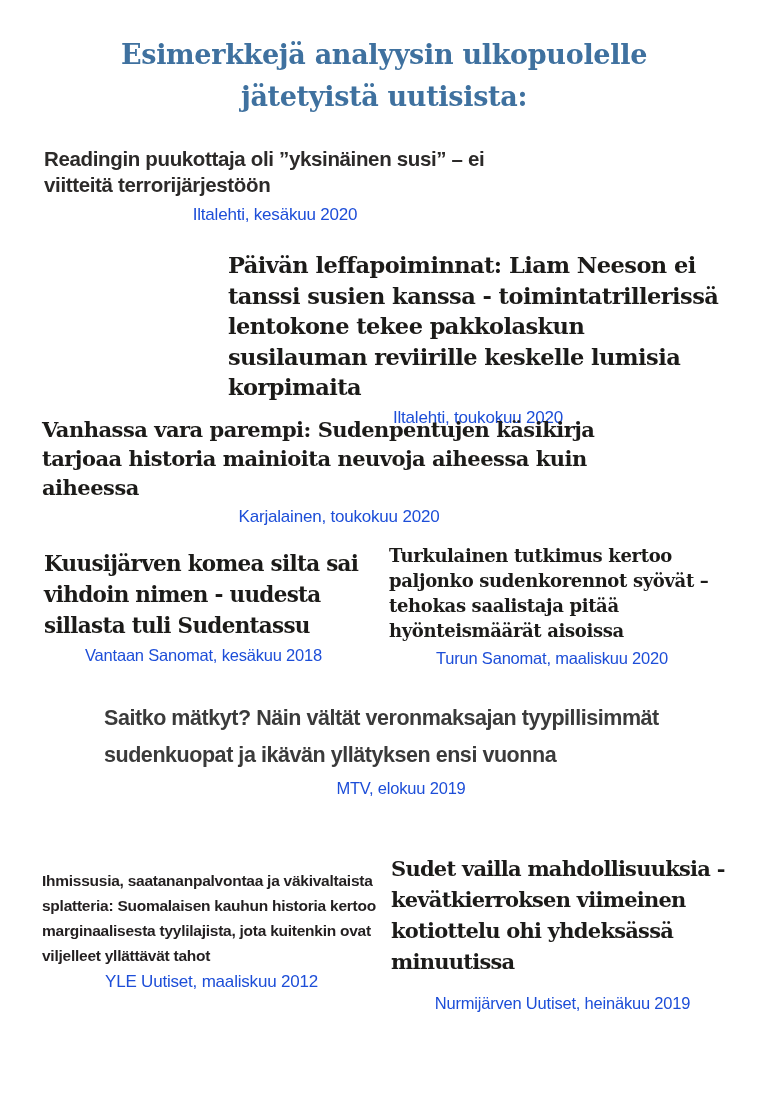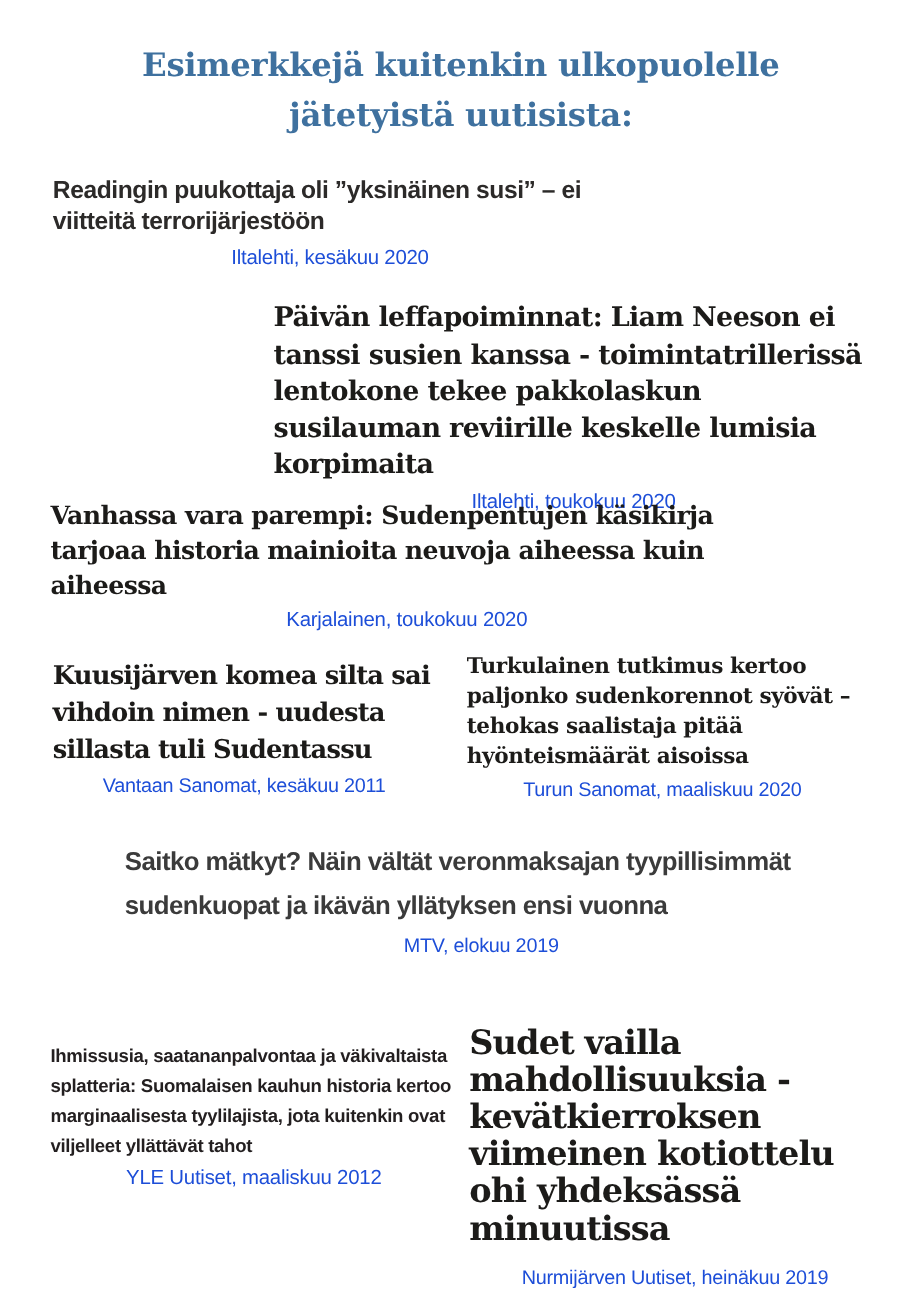--- a/index.html
+++ b/index.html
@@ -174,60 +174,60 @@
     line-height: 24px;
     margin-top: 2px;
     margin-left: -6px;
   }
 
   
   #blk-sudet { left: 391px; top: 853px; width: 345px; }
   #blk-sudet .headline {
     font-family: "DejaVu Serif", "Liberation Serif", serif;
     font-weight: bold;
-    font-size: 28px;
+    font-size: 21px;
     line-height: 31px;
     letter-spacing: -0.75px;
     color: #1c1b19;
   }
   #blk-sudet .source {
     font-size: 16.5px;
     line-height: 24px;
     margin-top: 14px;
     margin-left: -2px;
   }
 </style>
 </head>
 <body>
 
 <div class="page">
 
   <div class="title">
-    <span>Esimerkkejä kuitenkin ulkopuolelle</span>
+    <span>Esimerkkejä analyysin ulkopuolelle</span>
     <span class="l2">jätetyistä uutisista:</span>
   </div>
 
   <div class="clip" id="blk-reading">
     <p class="headline">Readingin puukottaja oli ”yksinäinen susi” – ei viitteitä terrorijärjestöön</p>
     <p class="source">Iltalehti, kesäkuu 2020</p>
   </div>
 
   <div class="clip" id="blk-leffa">
     <p class="headline">Päivän leffapoiminnat: Liam Neeson ei tanssi susien kanssa - toimintatrillerissä lentokone tekee pakkolaskun susilauman reviirille keskelle lumisia korpimaita</p>
     <p class="source">Iltalehti, toukokuu 2020</p>
   </div>
 
   <div class="clip" id="blk-vanhassa">
     <p class="headline">Vanhassa vara parempi: Sudenpentujen käsikirja tarjoaa historia mainioita neuvoja aiheessa kuin aiheessa</p>
     <p class="source">Karjalainen, toukokuu 2020</p>
   </div>
 
   <div class="clip" id="blk-kuusi">
     <p class="headline">Kuusijärven komea silta sai vihdoin nimen - uudesta sillasta tuli Sudentassu</p>
-    <p class="source">Vantaan Sanomat, kesäkuu 2011</p>
+    <p class="source">Vantaan Sanomat, kesäkuu 2018</p>
   </div>
 
   <div class="clip" id="blk-turku">
     <p class="headline">Turkulainen tutkimus kertoo paljonko sudenkorennot syövät – tehokas saalistaja pitää hyönteismäärät aisoissa</p>
     <p class="source">Turun Sanomat, maaliskuu 2020</p>
   </div>
 
   <div class="clip" id="blk-saitko">
     <p class="headline">Saitko mätkyt? Näin vältät veronmaksajan tyypillisimmät sudenkuopat ja ikävän yllätyksen ensi vuonna</p>
     <p class="source">MTV, elokuu 2019</p>

